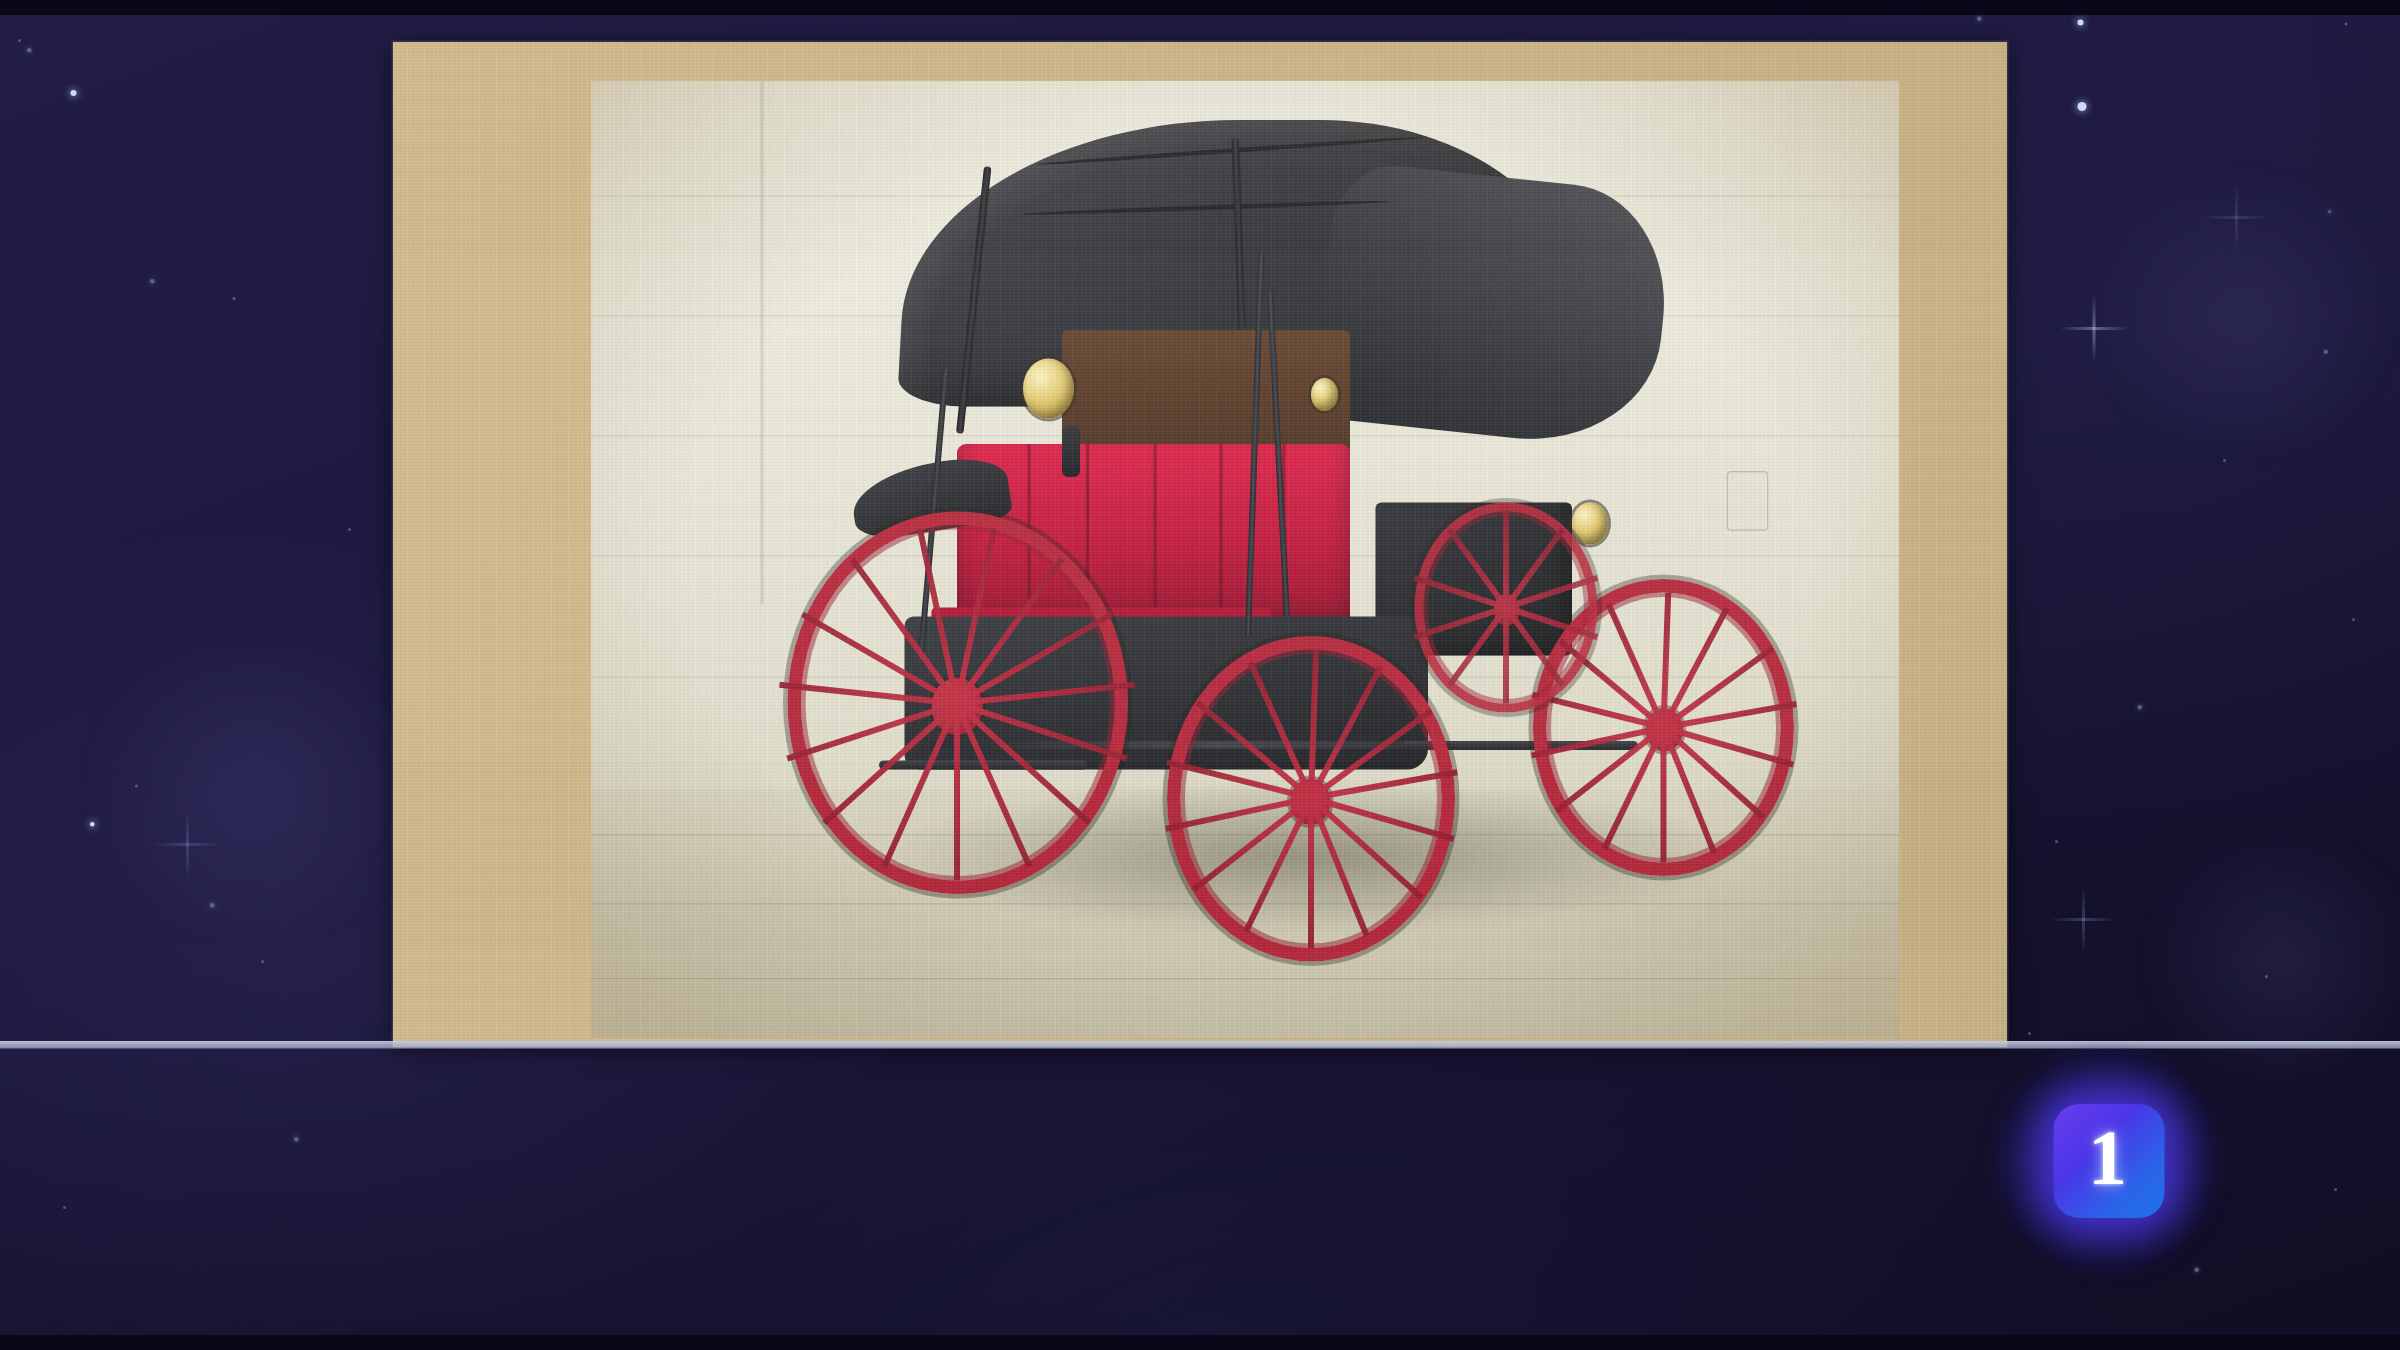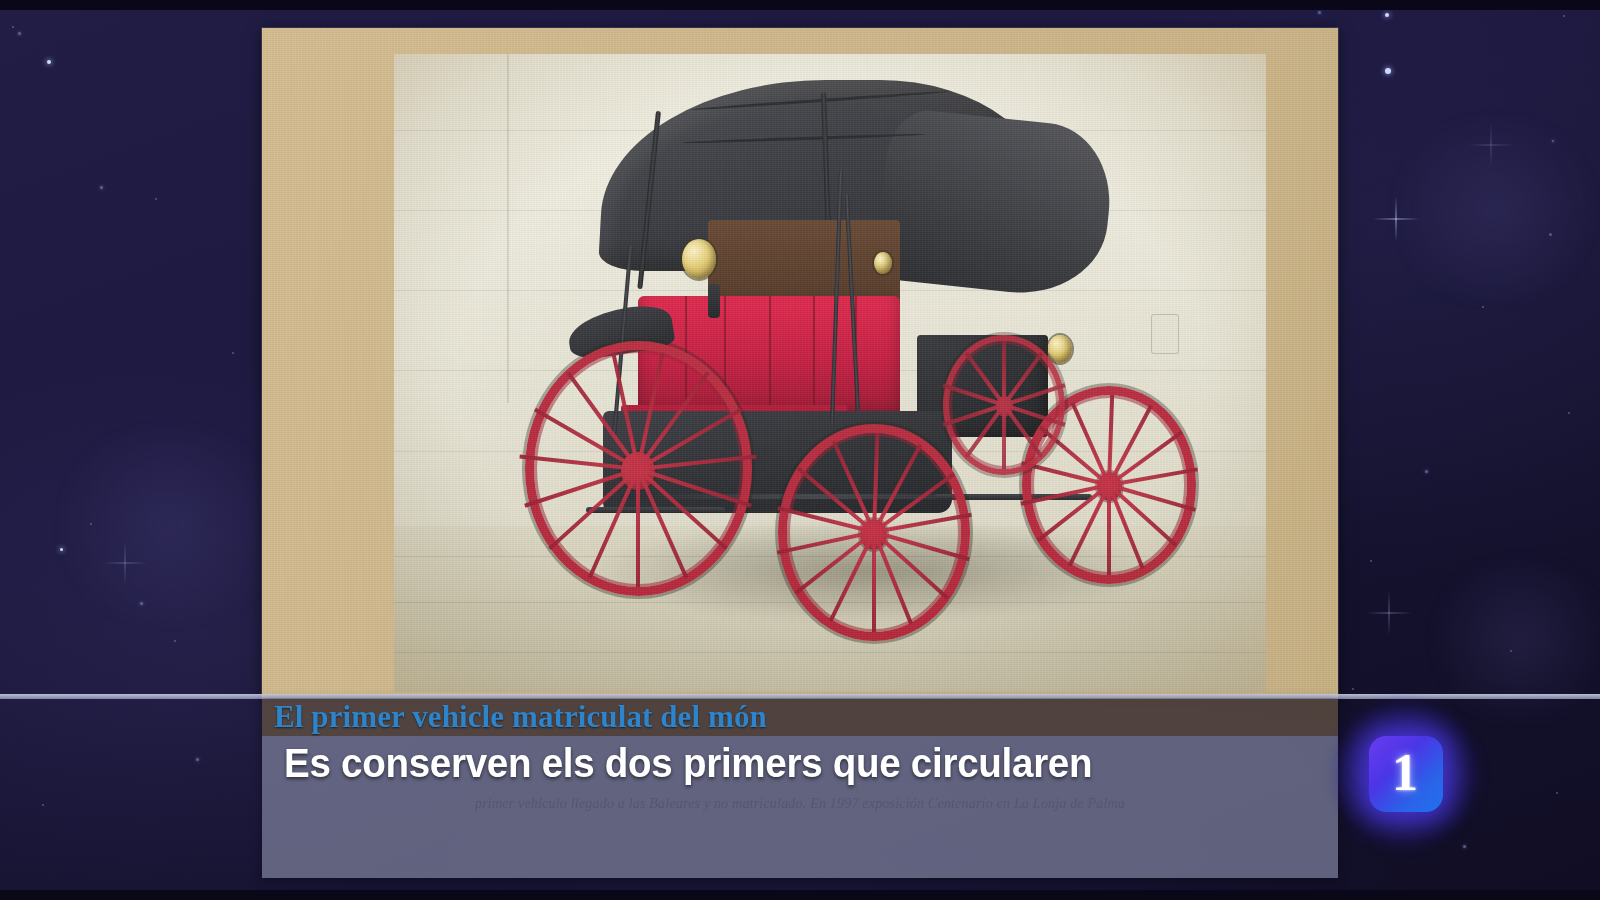--- a/index.html
+++ b/index.html
@@ -517,30 +517,20 @@
           <div class="spoke" style="transform:rotate(288deg);"></div>
           <div class="spoke" style="transform:rotate(324deg);"></div>
         </div>
 
       </div>
     </div>
   </div>
 
   <div id="banner-rule"></div>
 
-  <div id="banner">
-    <div id="banner-top-band"></div>
-    <div id="banner-body"></div>
-
-    <div id="kicker">El primer vehicle matriculat del món</div>
-
-    <div id="headline">Es conserven els dos primers que circularen</div>
-
-    <div id="caption">primer vehículo llegado a las Baleares y no matriculado. En 1997 exposición Centenario en La Lonja de Palma</div>
-  </div>
 
   <div id="channel-bug">
     <div id="bug-glow"></div>
     <div id="bug-tile"></div>
     <div id="bug-number">1</div>
   </div>
 
 </div>
 
 </body></html>

